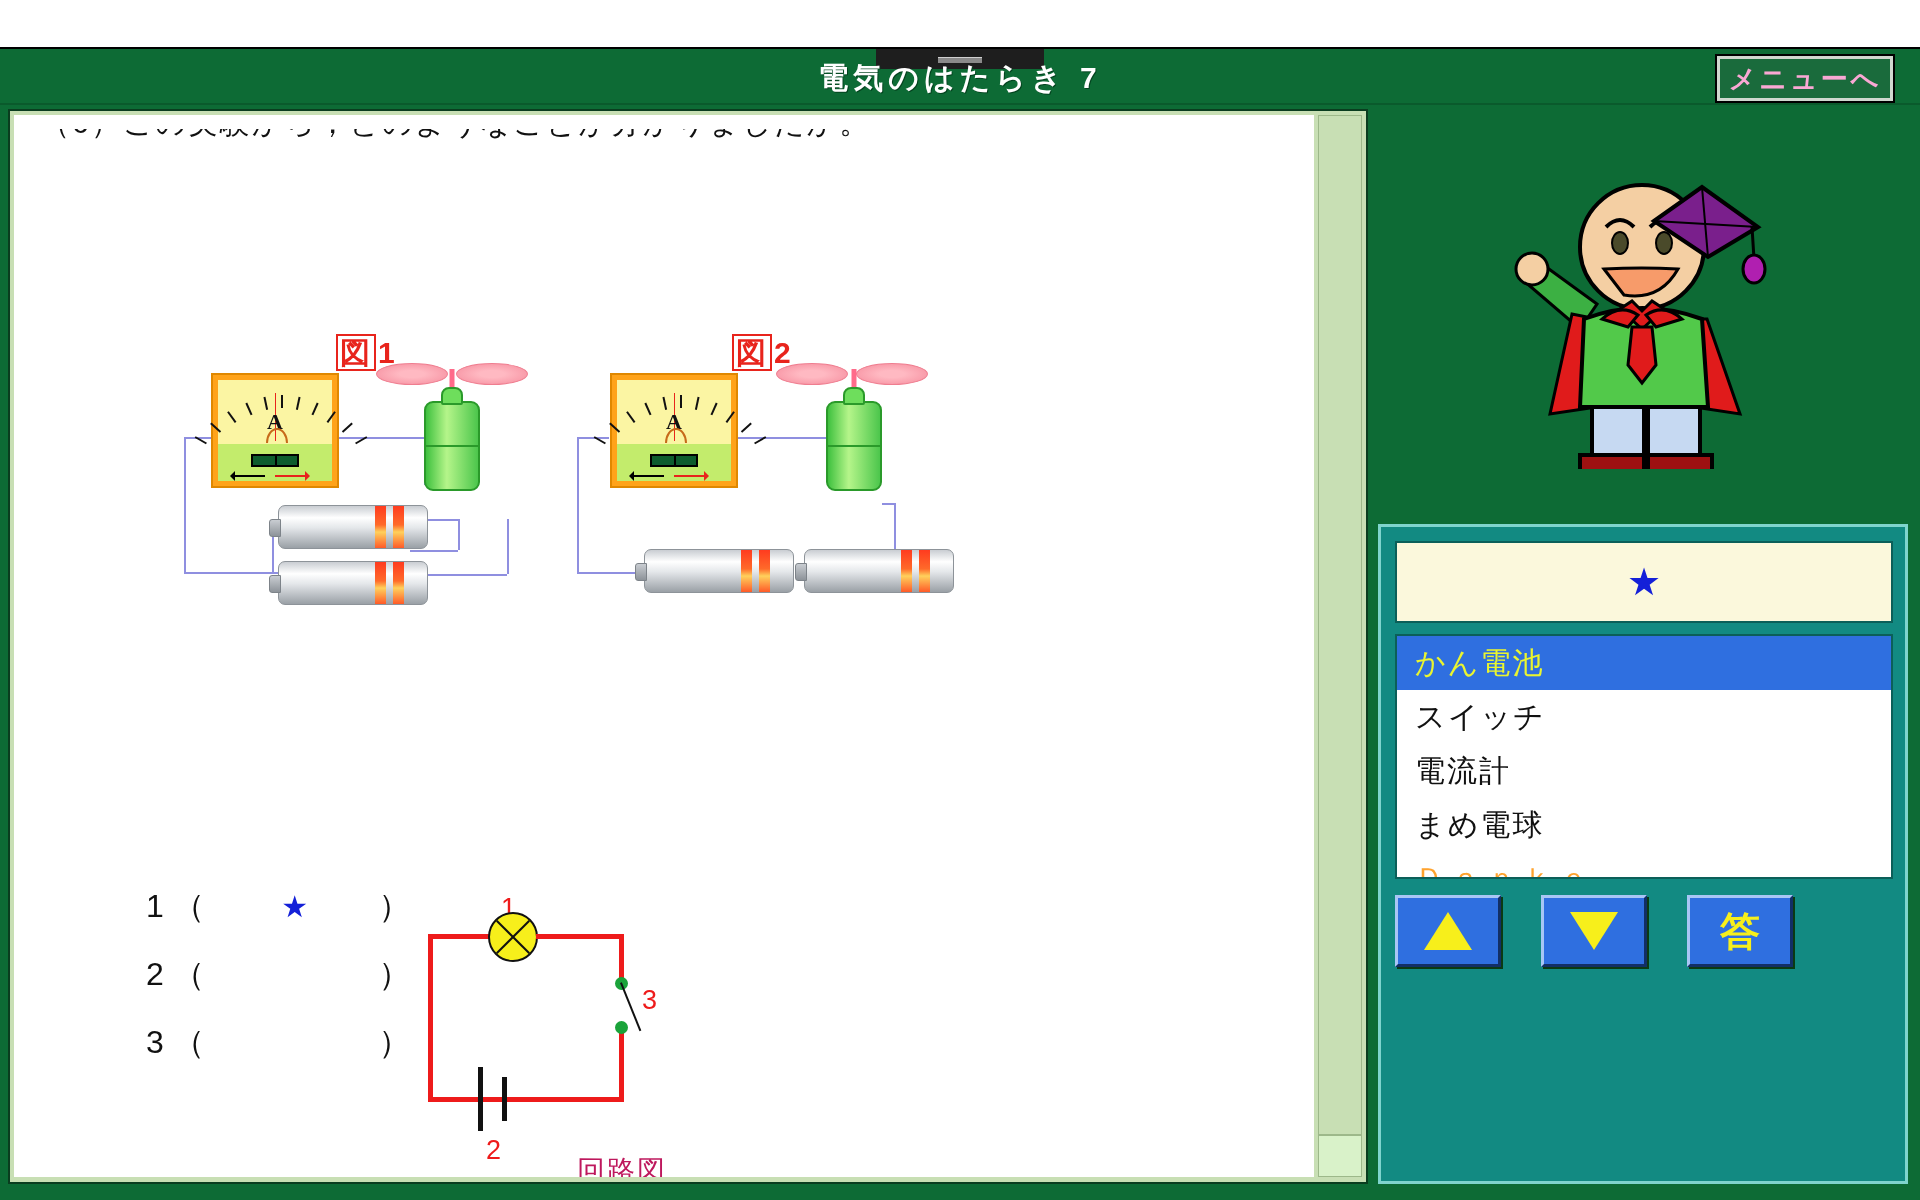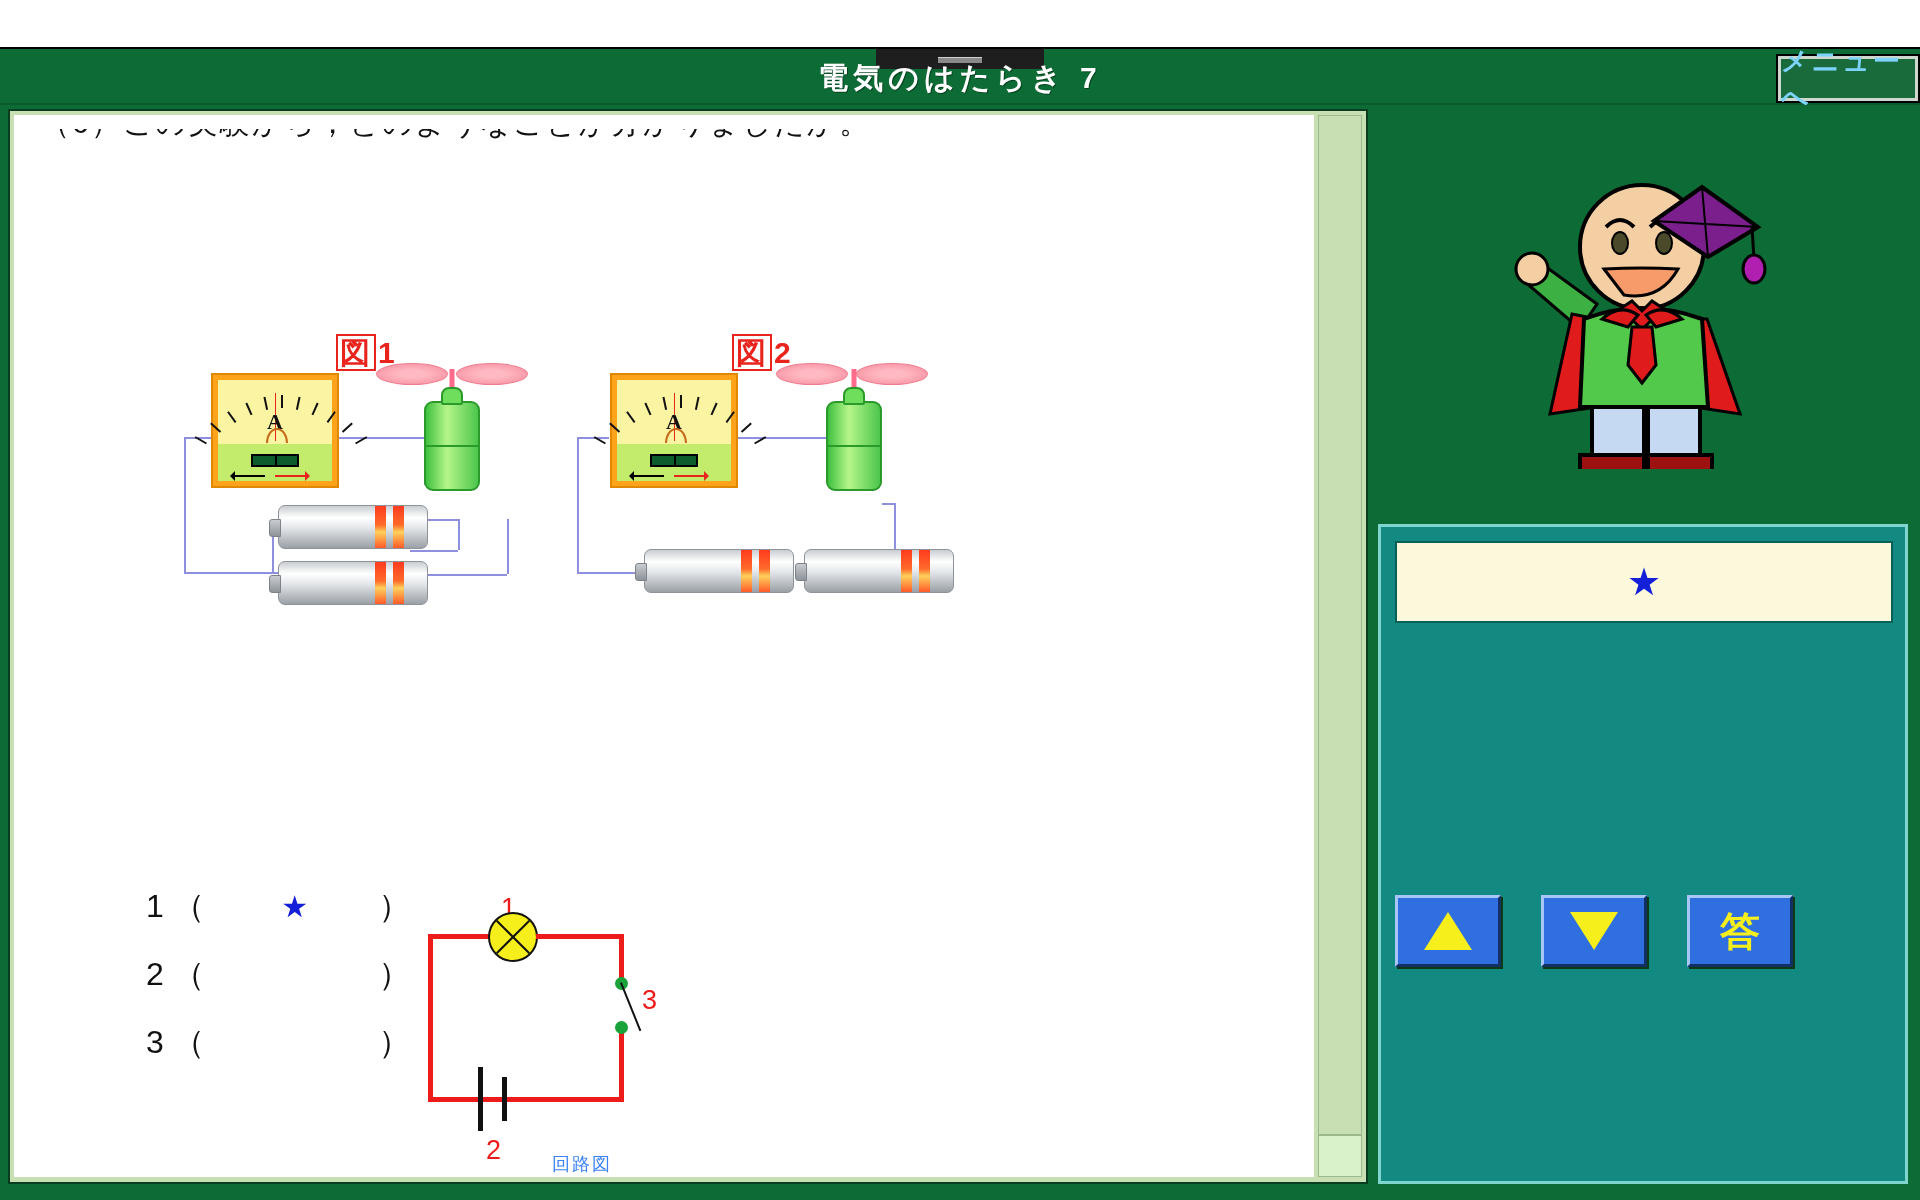--- a/index.html
+++ b/index.html
@@ -41,25 +41,25 @@
     width: 44px; height: 5px; background: #8a8a8a;
     border-top: 1px solid #d0d0d0;
   }
   .header-title {
     position: absolute; left: 0; top: 0; width: 1920px; height: 58px;
     display: flex; align-items: center; justify-content: center;
     color: #ffffff; font-size: 30px; font-weight: bold;
     letter-spacing: 5px; text-shadow: 1px 1px 0 #04431f;
   }
   .menu-btn {
-    position: absolute; right: 2px; top: 7px;
-    width: 140px; height: 45px;
+    position: absolute; right: 27px; top: 7px;
+    width: 176px; height: 45px;
     background: #1a6b3c; border: 3px solid #cfd8cf;
     display: flex; align-items: center; justify-content: center;
-    color: #7dd3fc; font-size: 27px; font-weight: bold; letter-spacing: 3px;
+    color: #f9a8d4; font-size: 27px; font-weight: bold; letter-spacing: 3px;
     box-shadow: 0 0 0 2px #000;
     cursor: pointer;
   }
 
   
   .bodyarea {
     position: absolute; left: 0; top: 105px; width: 1920px; height: 1095px;
     background: #0d6b35;
   }
 
@@ -182,21 +182,21 @@
     background: #111; transform-origin: 50% 50%;
   }
   .lamp .x1 { transform: translateX(-50%) rotate(45deg); }
   .lamp .x2 { transform: translateX(-50%) rotate(-45deg); }
   .batsym-long { position: absolute; width: 5px; background: #111; }
   .batsym-short { position: absolute; width: 5px; background: #111; }
   .swdot { position: absolute; width: 13px; height: 13px; border-radius: 50%;
     background: #1aa33a; }
   .swline { position: absolute; width: 2px; background: #111; transform-origin: top left; }
   .sch-num { position: absolute; color: #ee1b1b; font-size: 27px; }
-  .kairo-label { position: absolute; color: #3b82f6; font-size: 18px; letter-spacing: 2px; }
+  .kairo-label { position: absolute; color: #be185d; font-size: 28px; letter-spacing: 2px; margin-left: 25px; }
 
   
   .sidebar {
     position: absolute; left: 1372px; top: 4px; width: 544px; height: 1075px;
     background: #0d6b35;
   }
   .mascot { position: absolute; left: 130px; top: 60px; width: 290px; height: 300px; }
 
   .panel {
     position: absolute; left: 6px; top: 415px; width: 530px; height: 660px;
@@ -468,20 +468,37 @@
         <rect x="78" y="286" width="64" height="22" fill="#9e1111" stroke="#000" stroke-width="4"></rect>
         <rect x="146" y="286" width="64" height="22" fill="#9e1111" stroke="#000" stroke-width="4"></rect>
       </svg>
 
       <div class="panel">
 
         <div class="answer-box">
           <span class="star">★</span>
         </div>
 
+        <div class="choice-list">
+          <div class="choice selected">
+            <span>かん電池</span>
+          </div>
+          <div class="choice">
+            <span>スイッチ</span>
+          </div>
+          <div class="choice">
+            <span>電流計</span>
+          </div>
+          <div class="choice">
+            <span>まめ電球</span>
+          </div>
+          <div class="choice danke">
+            <span>Ｄａｎｋｅ</span>
+          </div>
+        </div>
 
         <div class="navbtns">
           <div class="navbtn">
             <div class="tri-up"></div>
           </div>
           <div class="navbtn">
             <div class="tri-down"></div>
           </div>
           <div class="navbtn">
             <span class="kotae">答</span>

